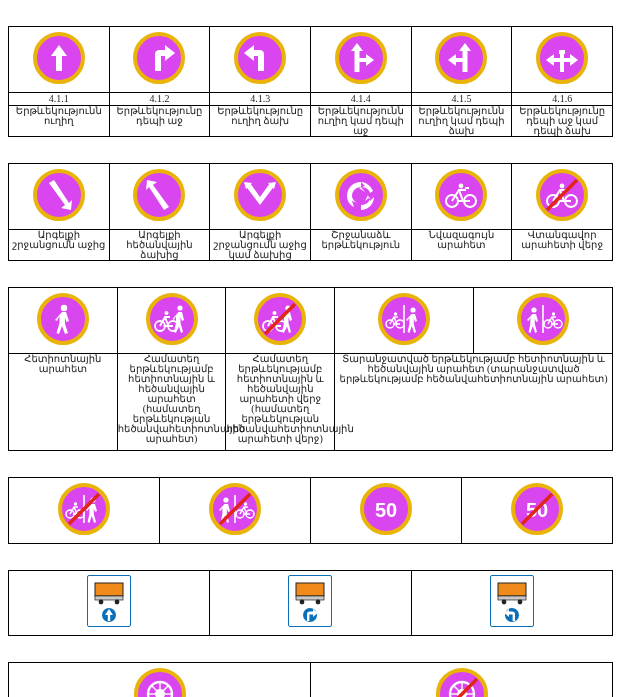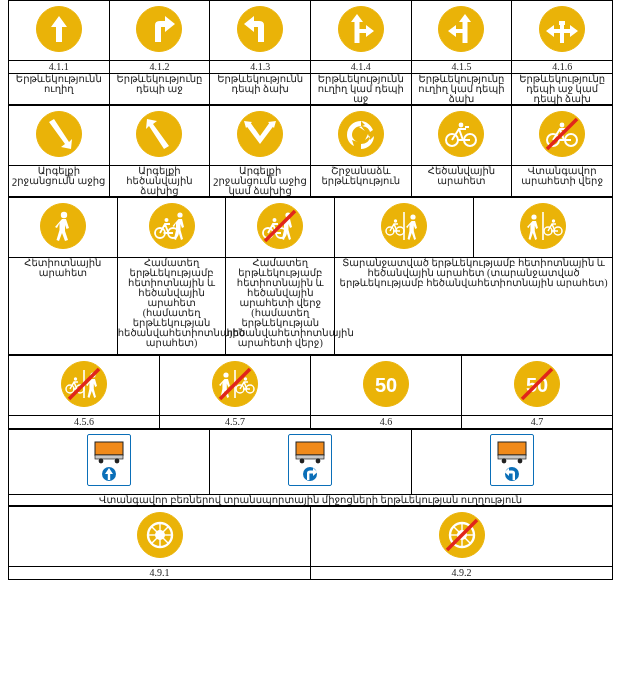--- a/index.html
+++ b/index.html
@@ -7,36 +7,36 @@
     width:621px;height:697px;
     background:#ffffff;
     font-family:"Liberation Serif", serif;
     color:#1a1a1a;
     -webkit-font-smoothing:antialiased;
   }
   .sheet{width:621px;height:697px;position:relative;overflow:hidden;}
   table.grid{
     border-collapse:collapse;
     width:605px;
-    margin:0 auto 0 auto;
+    margin:26px auto 0 auto;
     table-layout:fixed;
   }
   table.grid td{
     border:1px solid #000;
     padding:0;
     vertical-align:top;
     text-align:center;
   }
   .sign-cell{height:56px;vertical-align:middle;}
   .code-cell{font-size:10px;line-height:12px;padding:1px 0 2px 0;font-family:"Liberation Serif",serif;}
   .desc-cell{font-size:10px;line-height:10px;padding:2px 2px 3px 2px;font-family:"Liberation Serif",serif;}
   .circ{
     width:44px;height:44px;border-radius:50%;
-    background:#eab308;
-    border:1px solid #eab308;
+    background:#d946ef;
+    border:4px solid #eab308;
     position:relative;
     display:inline-block;
     margin:5px 0 4px 0;
   }
   .circ svg{position:absolute;left:0;top:0;}
   .rectsign{
     width:42px;height:50px;
     background:#ffffff;
     border:1.5px solid #0b6fb8;
     border-radius:2px;
@@ -118,23 +118,23 @@
     <td class="code-cell">4.1.1</td>
     <td class="code-cell">4.1.2</td>
     <td class="code-cell">4.1.3</td>
     <td class="code-cell">4.1.4</td>
     <td class="code-cell">4.1.5</td>
     <td class="code-cell">4.1.6</td>
   </tr>
   <tr>
     <td class="desc-cell">Երթևեկությունն ուղիղ</td>
     <td class="desc-cell">Երթևեկությունը դեպի աջ</td>
-    <td class="desc-cell">Երթևեկությունն դեպի ձախ</td>
+    <td class="desc-cell">Երթևեկությունը ուղիղ ձախ</td>
     <td class="desc-cell">Երթևեկությունն ուղիղ կամ դեպի աջ</td>
-    <td class="desc-cell">Երթևեկությունը ուղիղ կամ դեպի ձախ</td>
+    <td class="desc-cell">Երթևեկությունն ուղիղ կամ դեպի ձախ</td>
     <td class="desc-cell">Երթևեկությունը դեպի աջ կամ դեպի ձախ</td>
   </tr>
 </tbody>
     </table>
 
 <table class="grid">
   <tbody>
         <tr>
     <td class="sign-cell">
       <span class="circ">
@@ -201,21 +201,21 @@
         <line x1="7" y1="37" x2="37" y2="7" stroke="#e1251b" stroke-width="3.5"></line>
               </svg>
       </span>
     </td>
   </tr>
   <tr>
     <td class="desc-cell">Արգելքի շրջանցումն աջից</td>
     <td class="desc-cell">Արգելքի հեծանվային ձախից</td>
     <td class="desc-cell">Արգելքի շրջանցումն աջից կամ ձախից</td>
     <td class="desc-cell">Շրջանաձև երթևեկություն</td>
-    <td class="desc-cell">Հեծանվային արահետ</td>
+    <td class="desc-cell">Նվազագույն արահետ</td>
     <td class="desc-cell">Վտանգավոր արահետի վերջ</td>
   </tr>
 </tbody>
     </table>
 
 <table class="grid">
   <colgroup>
     <col style="width:18%">
         <col style="width:18%">
         <col style="width:18%">
@@ -364,26 +364,20 @@
       </span>
     </td>
     <td class="sign-cell">
       <span class="circ">
         <svg width="44" height="44" viewBox="0 0 44 44">
           <text x="22" y="30" text-anchor="middle" font-family="Liberation Sans, sans-serif" font-size="20" font-weight="bold" fill="#fff">50</text>
           <line x1="7" y1="37" x2="37" y2="7" stroke="#e1251b" stroke-width="3.5"></line>
         </svg>
       </span>
     </td>
-  </tr>
-  <tr>
-    <td class="code-cell">4.5.6</td>
-    <td class="code-cell">4.5.7</td>
-    <td class="code-cell">4.6</td>
-    <td class="code-cell">4.7</td>
   </tr>
 </tbody>
     </table>
 
 <table class="grid">
   <colgroup>
         <col style="width:33.33%">
         <col style="width:33.33%">
         <col style="width:33.34%">
       </colgroup>
@@ -419,23 +413,20 @@
           <rect x="7" y="7" width="28" height="13" fill="#f08a1b" stroke="#222" stroke-width="1"></rect>
           <rect x="7" y="20" width="28" height="4" fill="#c8c8c8" stroke="#222" stroke-width="0.7"></rect>
           <circle cx="13" cy="26" r="2.4" fill="#222"></circle>
                 <circle cx="29" cy="26" r="2.4" fill="#222"></circle>
           <circle cx="21" cy="39" r="7" fill="#0b6fb8"></circle>
           <path d="M24 45 L24 38 Q24 35.5 21 35.5 L18 35.5 L18 33 L13.5 37 L18 41 L18 38.5 L21.6 38.5 L21.6 45 Z" fill="#fff"></path>
         </svg>
       </span>
     </td>
   </tr>
-  <tr>
-    <td class="desc-cell" colspan="3">Վտանգավոր բեռներով տրանսպորտային միջոցների երթևեկության ուղղություն</td>
-  </tr>
 </tbody>
     </table>
 
 <table class="grid">
   <colgroup>
         <col style="width:50%">
         <col style="width:50%">
       </colgroup>
   <tbody>
         <tr>

